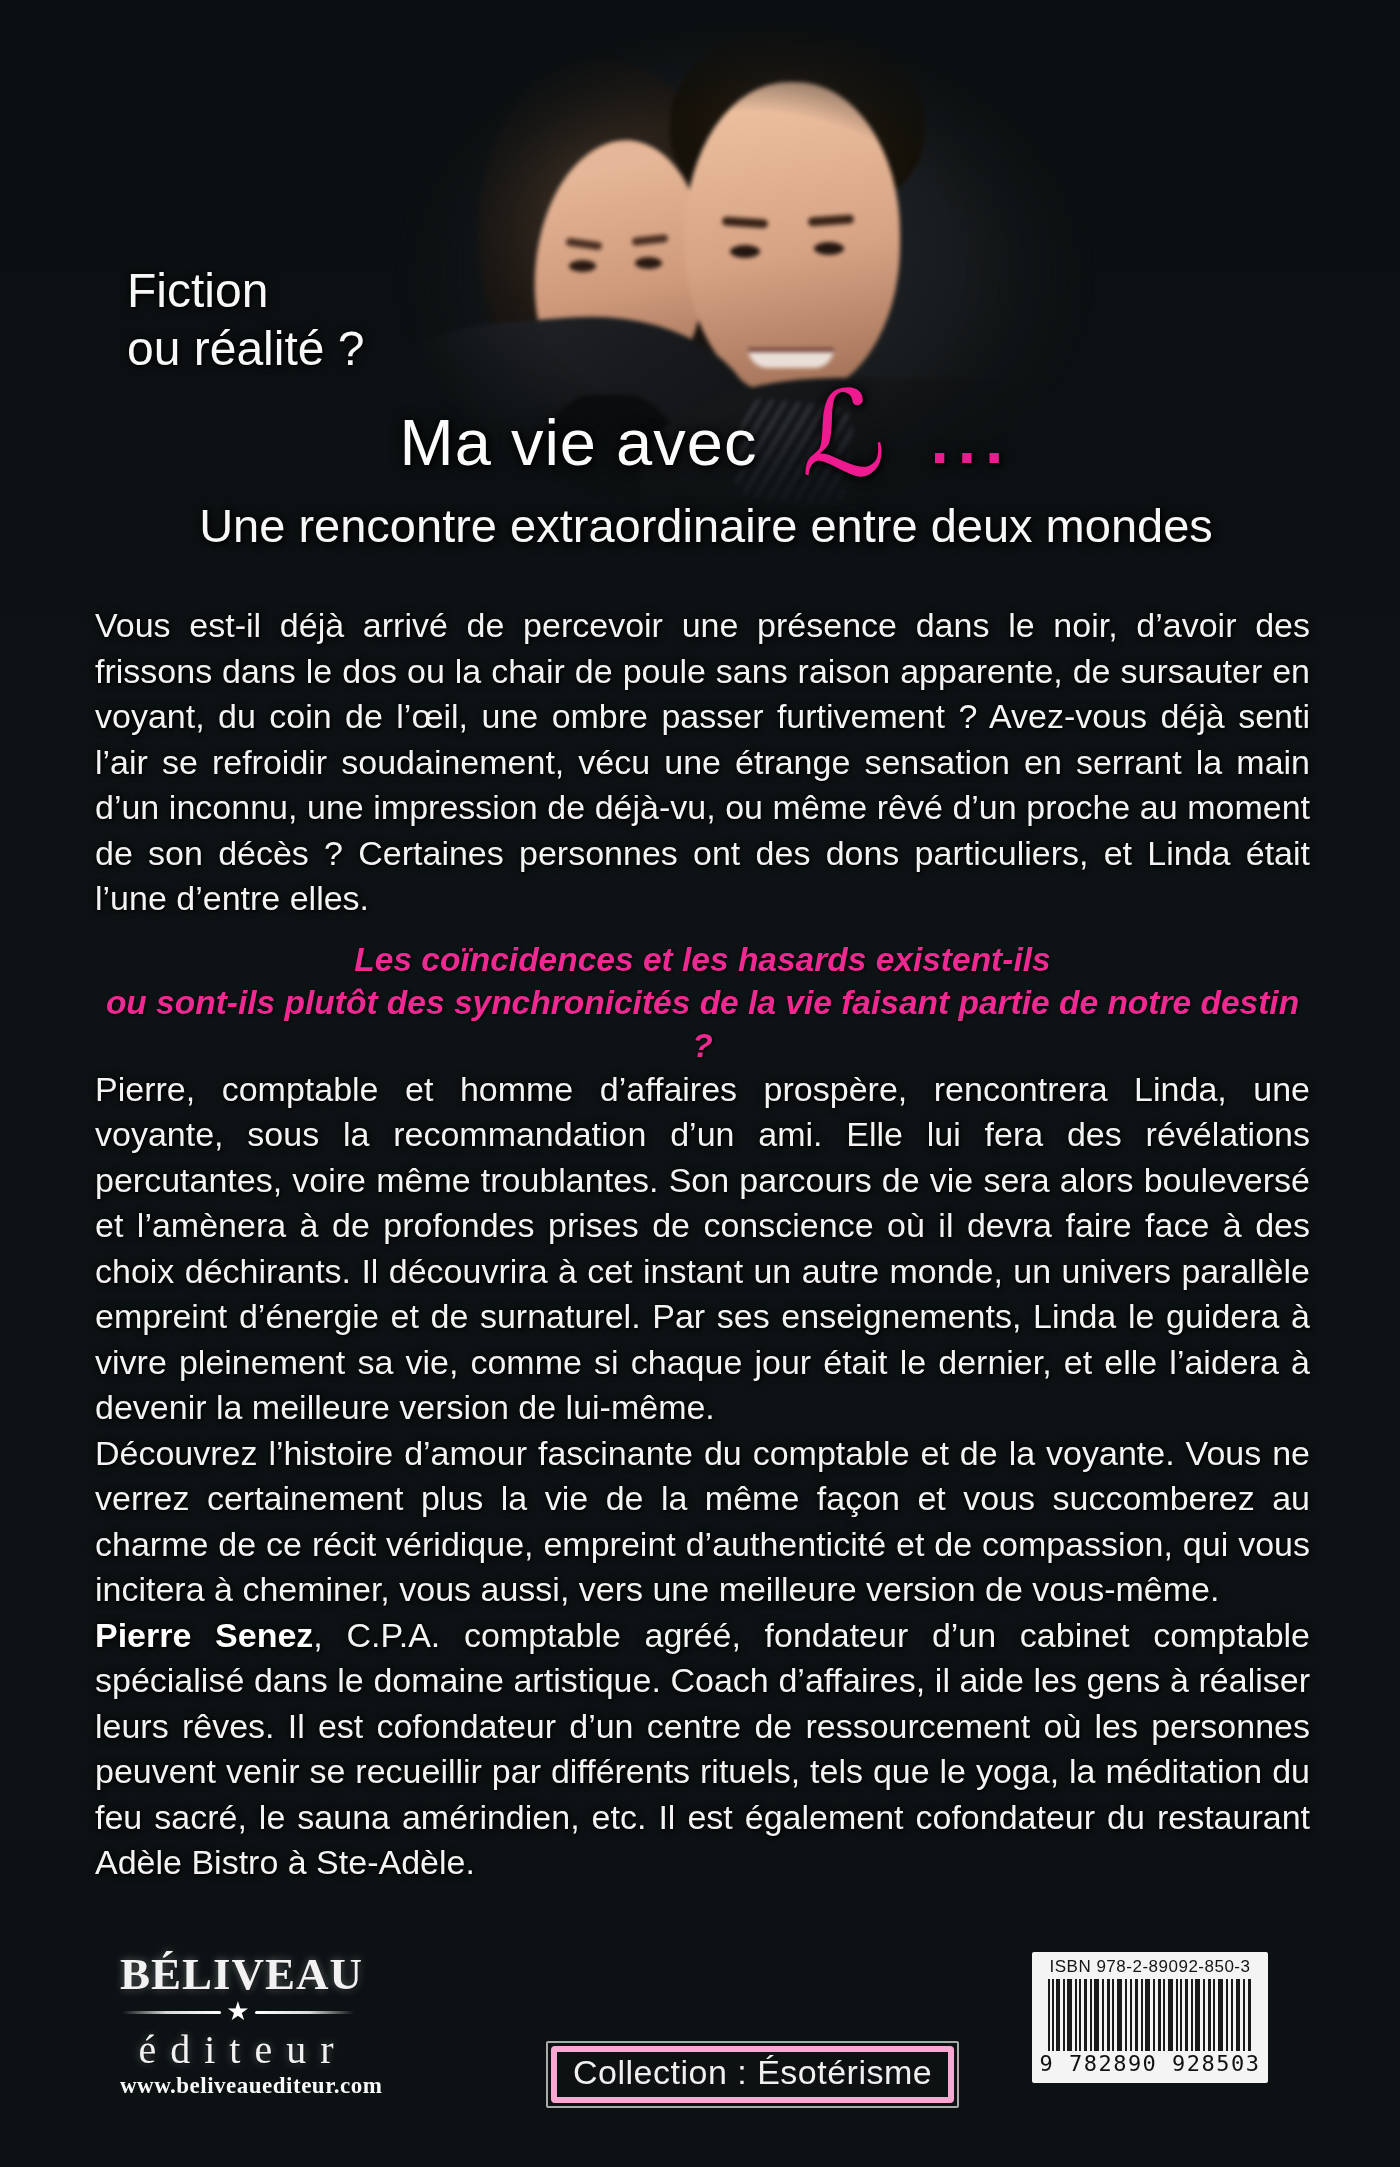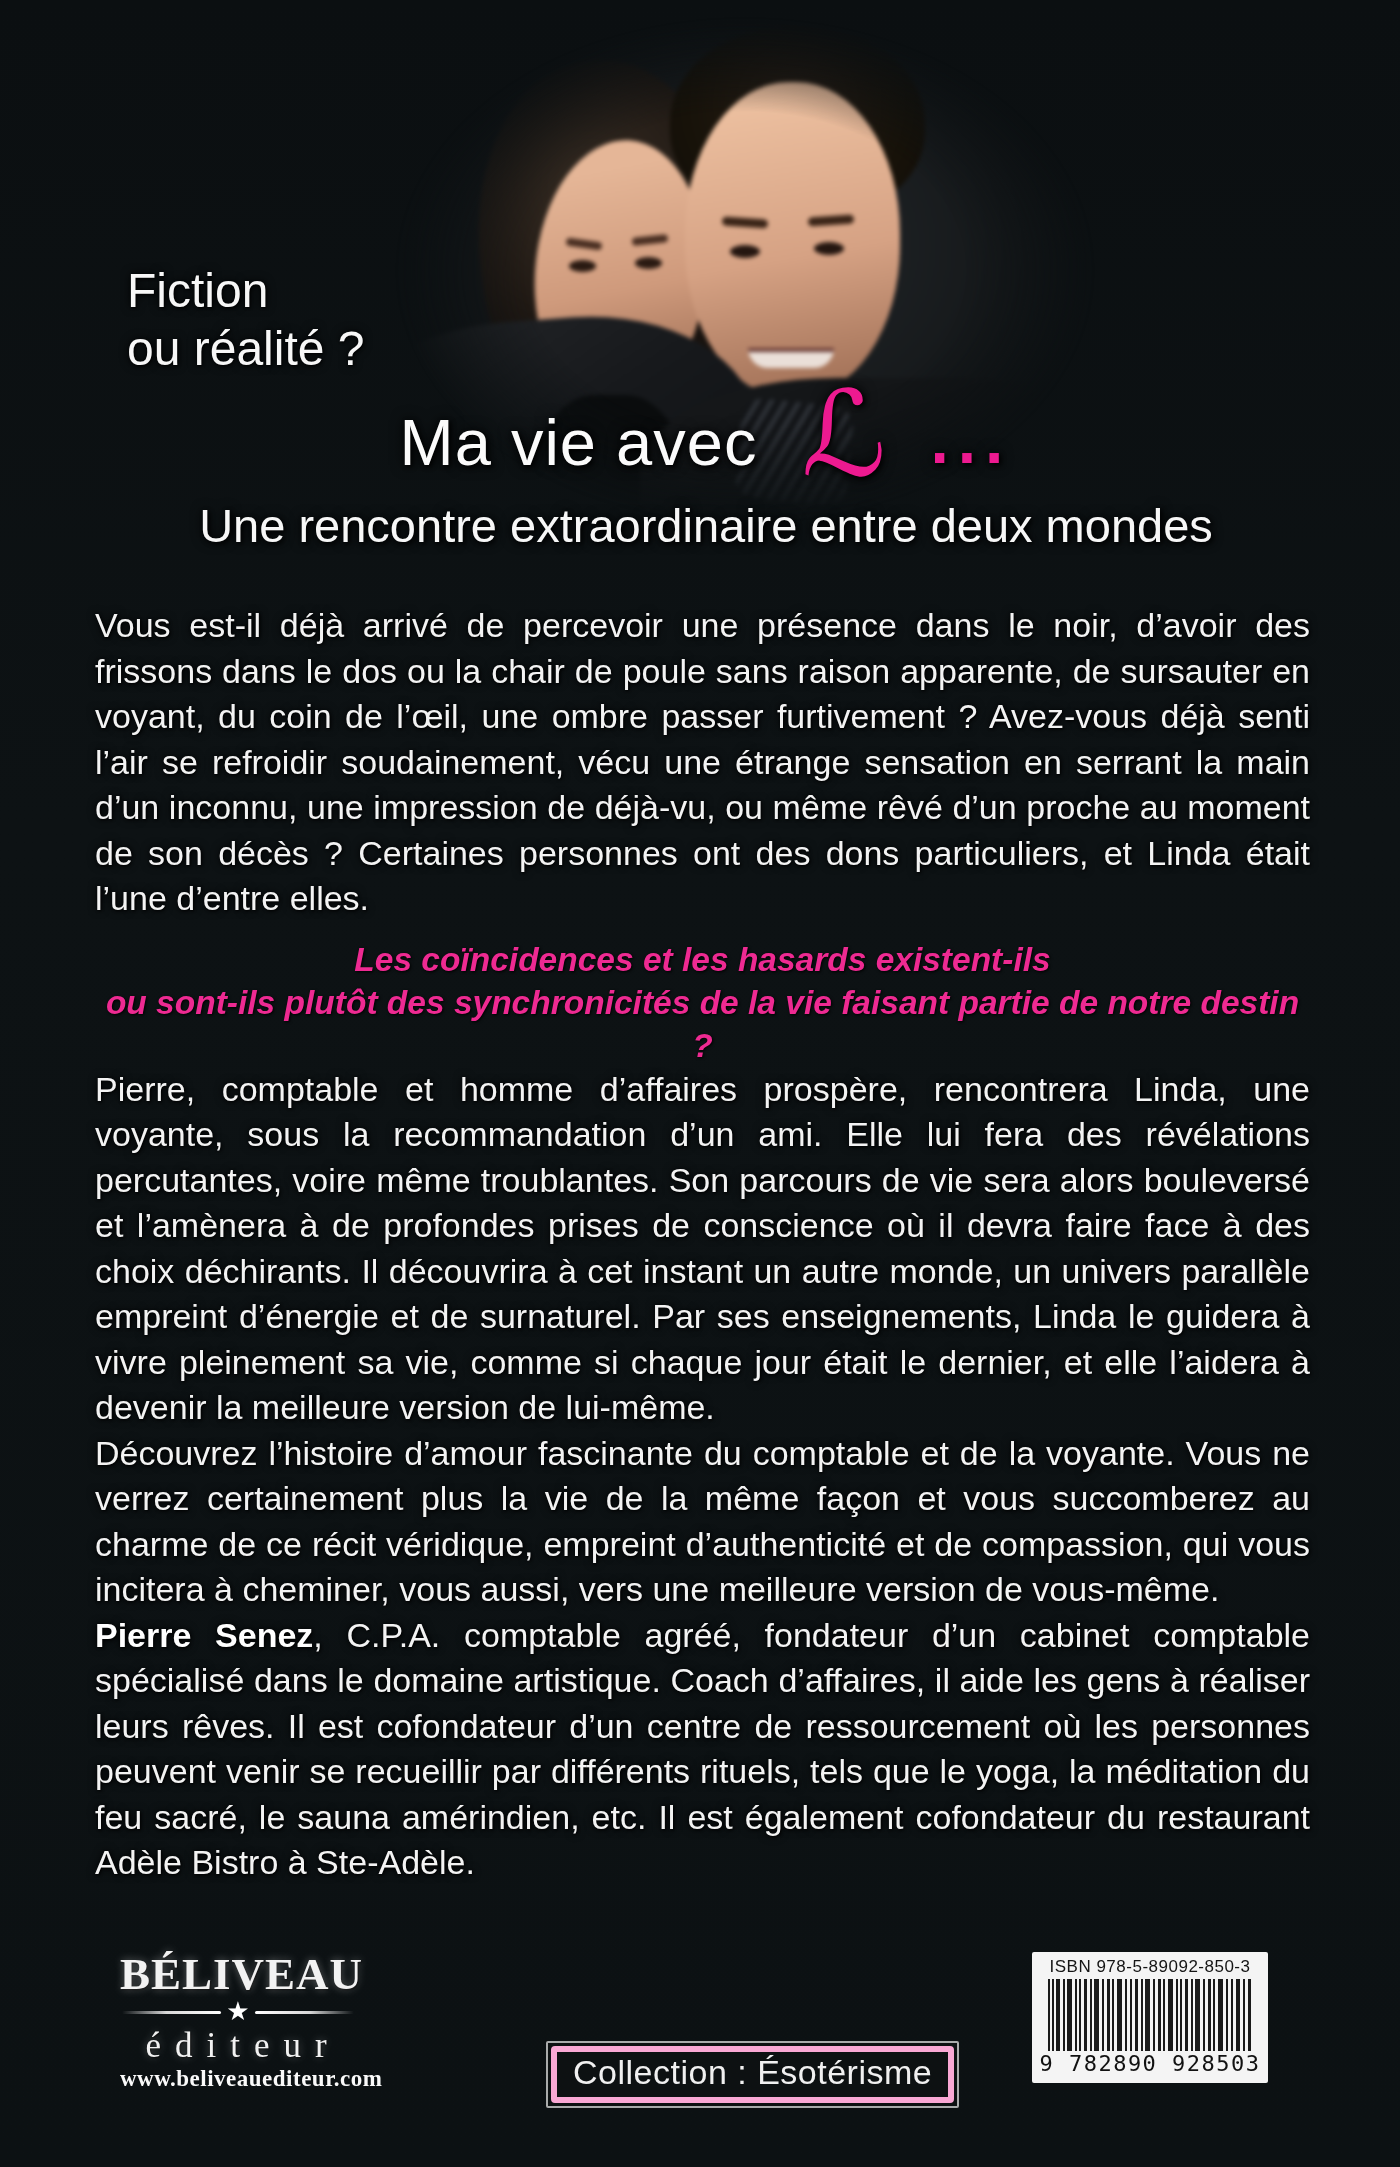--- a/index.html
+++ b/index.html
@@ -65,21 +65,21 @@
   
   .logo{position:absolute;left:120px;top:1948px;width:236px;text-align:center;z-index:2;color:#f2f2f2;
     font-family:"Liberation Serif","DejaVu Serif",serif;}
   .logo-name{font-size:45px;font-weight:bold;letter-spacing:1px;
     text-shadow:0 0 9px rgba(255,255,255,.35),1px 1px 2px #000;}
   .logo-divider{display:flex;align-items:center;gap:5px;margin:2px 2px 4px;}
   .logo-divider .line{flex:1;height:3px;border-radius:2px;}
   .logo-divider .line.left{background:linear-gradient(90deg,rgba(220,220,220,0),#d8d8d8 45%,#ffffff);}
   .logo-divider .line.right{background:linear-gradient(270deg,rgba(220,220,220,0),#d8d8d8 45%,#ffffff);}
   .logo-star{font-size:26px;line-height:20px;color:#fff;}
-  .logo-sub{font-size:35px;letter-spacing:14px;margin-left:10px;
+  .logo-sub{font-size:40px;letter-spacing:14px;margin-left:10px;
     text-shadow:0 0 8px rgba(255,255,255,.3),1px 1px 2px #000;}
   .logo-url{font-size:23px;font-weight:bold;letter-spacing:.5px;color:#fafafa;}
   .badge{position:absolute;left:546px;top:2041px;border:2px solid #a9abab;background:#0d1112;padding:3px;
     z-index:2;border-radius:2px;}
   .badge-inner{border:6px solid #f9a8d4;border-radius:4px;padding:1px 16px 5px;font-size:34px;color:#f0f0f0;
     letter-spacing:.5px;}
   .barcode{position:absolute;left:1032px;top:1952px;width:236px;height:131px;background:#f4f4f4;
     border-radius:2px;z-index:2;padding-top:5px;box-sizing:border-box;}
   .isbn{text-align:center;font-size:17px;color:#151515;letter-spacing:.5px;}
   .bars{display:block;margin:2px auto 0;width:208px;height:72px;}
@@ -147,21 +147,21 @@
     </div>
     <div class="logo-sub">éditeur</div>
     <div class="logo-url">www.beliveauediteur.com</div>
   </div>
 
   <div class="badge">
     <div class="badge-inner">Collection : Ésotérisme</div>
   </div>
 
   <div class="barcode">
-    <div class="isbn">ISBN 978-5-89092-850-3</div>
+    <div class="isbn">ISBN 978-2-89092-850-3</div>
     <svg class="bars" viewBox="0 0 208 72" preserveAspectRatio="none">
       <g fill="#1a1a1a">
         <rect x="2" y="0" width="2" height="72"></rect>
           <rect x="6" y="0" width="2" height="72"></rect>
         <rect x="10" y="0" width="4" height="72"></rect>
           <rect x="17" y="0" width="2" height="72"></rect>
         <rect x="21" y="0" width="5" height="72"></rect>
           <rect x="29" y="0" width="2" height="72"></rect>
         <rect x="33" y="0" width="2" height="72"></rect>
           <rect x="38" y="0" width="3" height="72"></rect>

